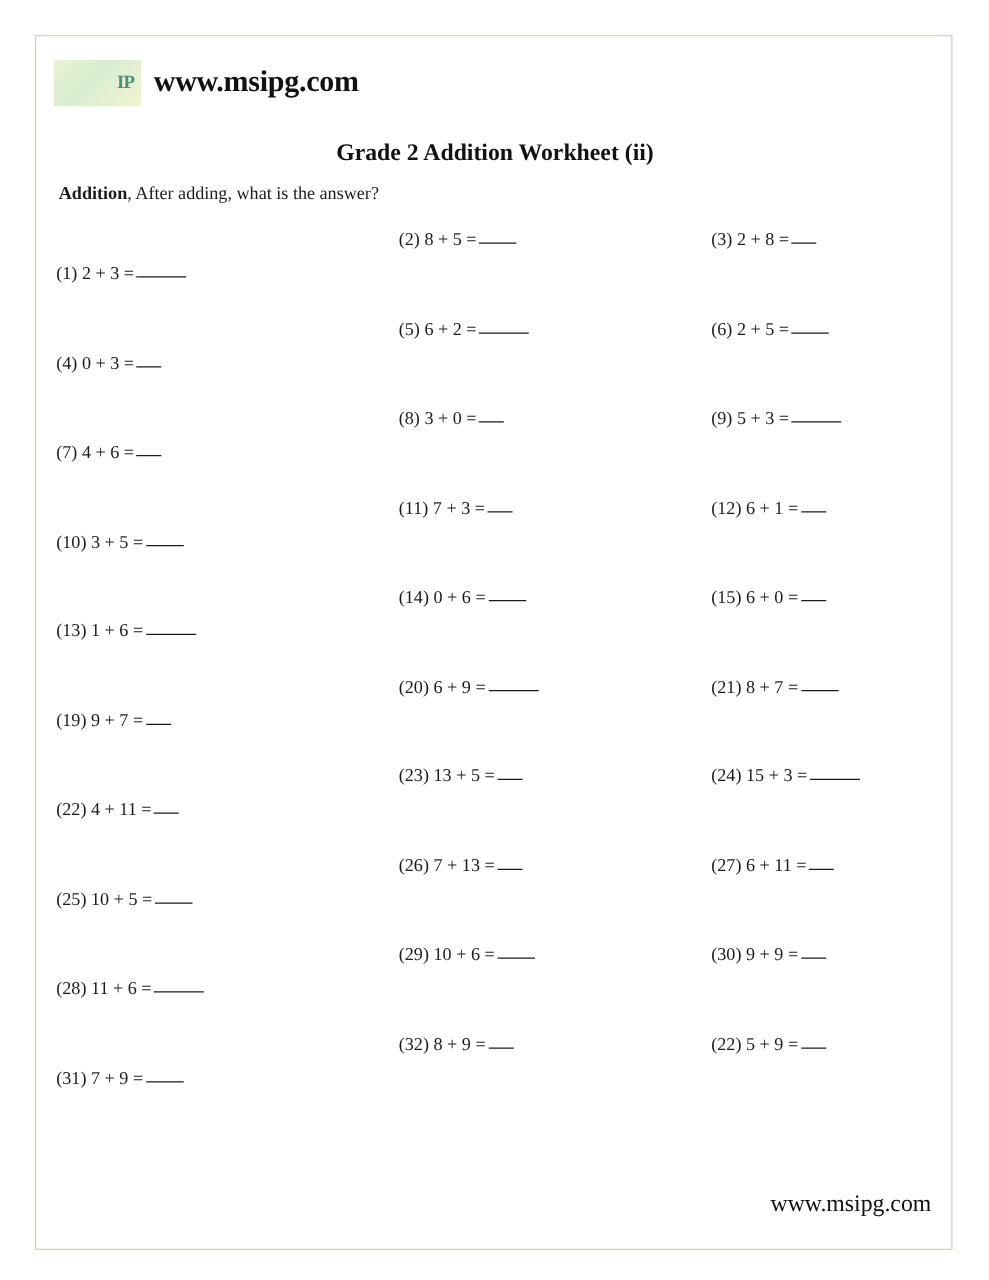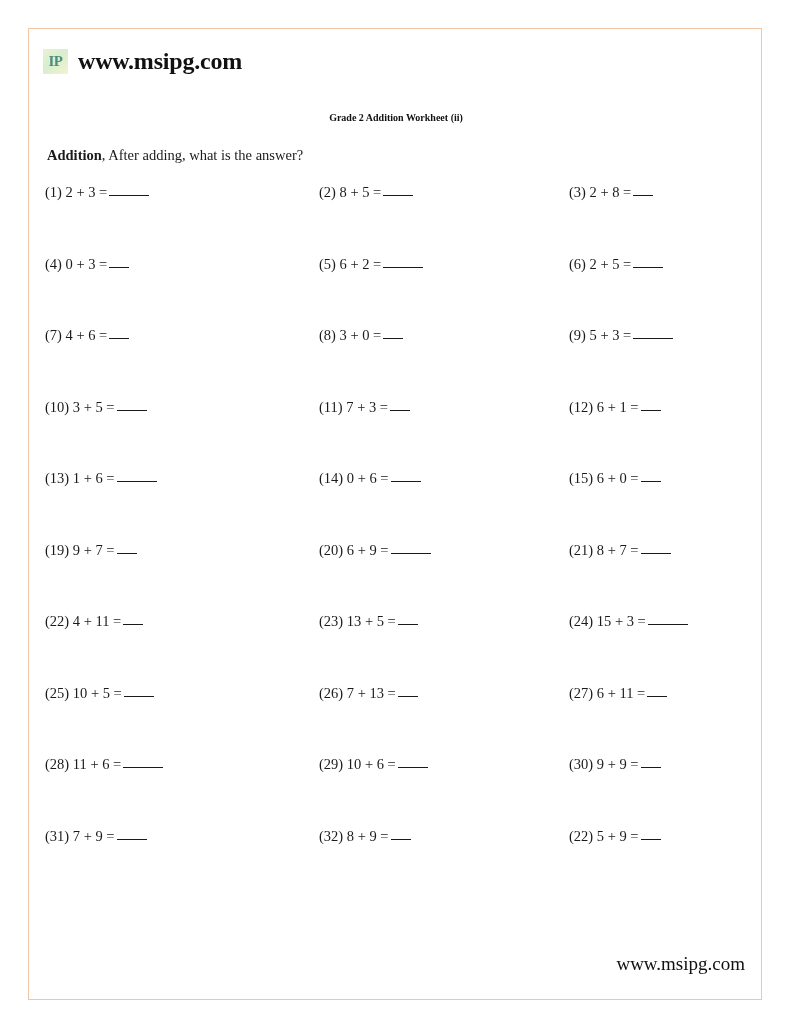--- a/index.html
+++ b/index.html
@@ -48,48 +48,49 @@
   .header {
     position: absolute;
     left: 14px;
     top: 19px;
     display: flex;
     align-items: center;
     gap: 10px;
   }
   .logo-badge {
     width: 25px;
-    height: 25px;
+    height: 37px;
     display: flex;
     align-items: center;
     justify-content: center;
     background: linear-gradient(135deg, #e8f2d2 0%, #d9edd0 45%, #f2f4cf 100%);
     font-family: "Liberation Serif", serif;
     font-size: 15px;
     font-weight: 700;
     color: #4b8f7d;
     letter-spacing: -0.5px;
+    padding-left: 45px;
   }
   .site-title {
     font-family: "Liberation Serif", serif;
     font-size: 24px;
     font-weight: 700;
     color: #111111;
     letter-spacing: -0.2px;
   }
 
   
   .ws-title {
     position: absolute;
     left: 0;
     top: 83px;
     width: 734px;
     text-align: center;
     font-family: "Liberation Serif", serif;
-    font-size: 10px;
+    font-size: 19px;
     font-weight: 700;
     color: #111111;
   }
 
   
   .instruction {
     position: absolute;
     left: 18px;
     top: 118px;
     font-family: "Liberation Serif", serif;
@@ -114,21 +115,21 @@
   }
   .cell {
     position: absolute;
     top: 0;
     font-family: "Liberation Serif", serif;
     font-size: 14.5px;
     color: #1a1a1a;
     white-space: nowrap;
     line-height: 20px;
   }
-  .cell.c1 { left: 16px; }
+  .cell.c1 { left: 16px; margin-top: 27px; }
   .cell.c2 { left: 290px; }
   .cell.c3 { left: 540px; }
 
   .num {
     display: inline-block;
   }
   .expr {
     display: inline-block;
   }
   .blank {

